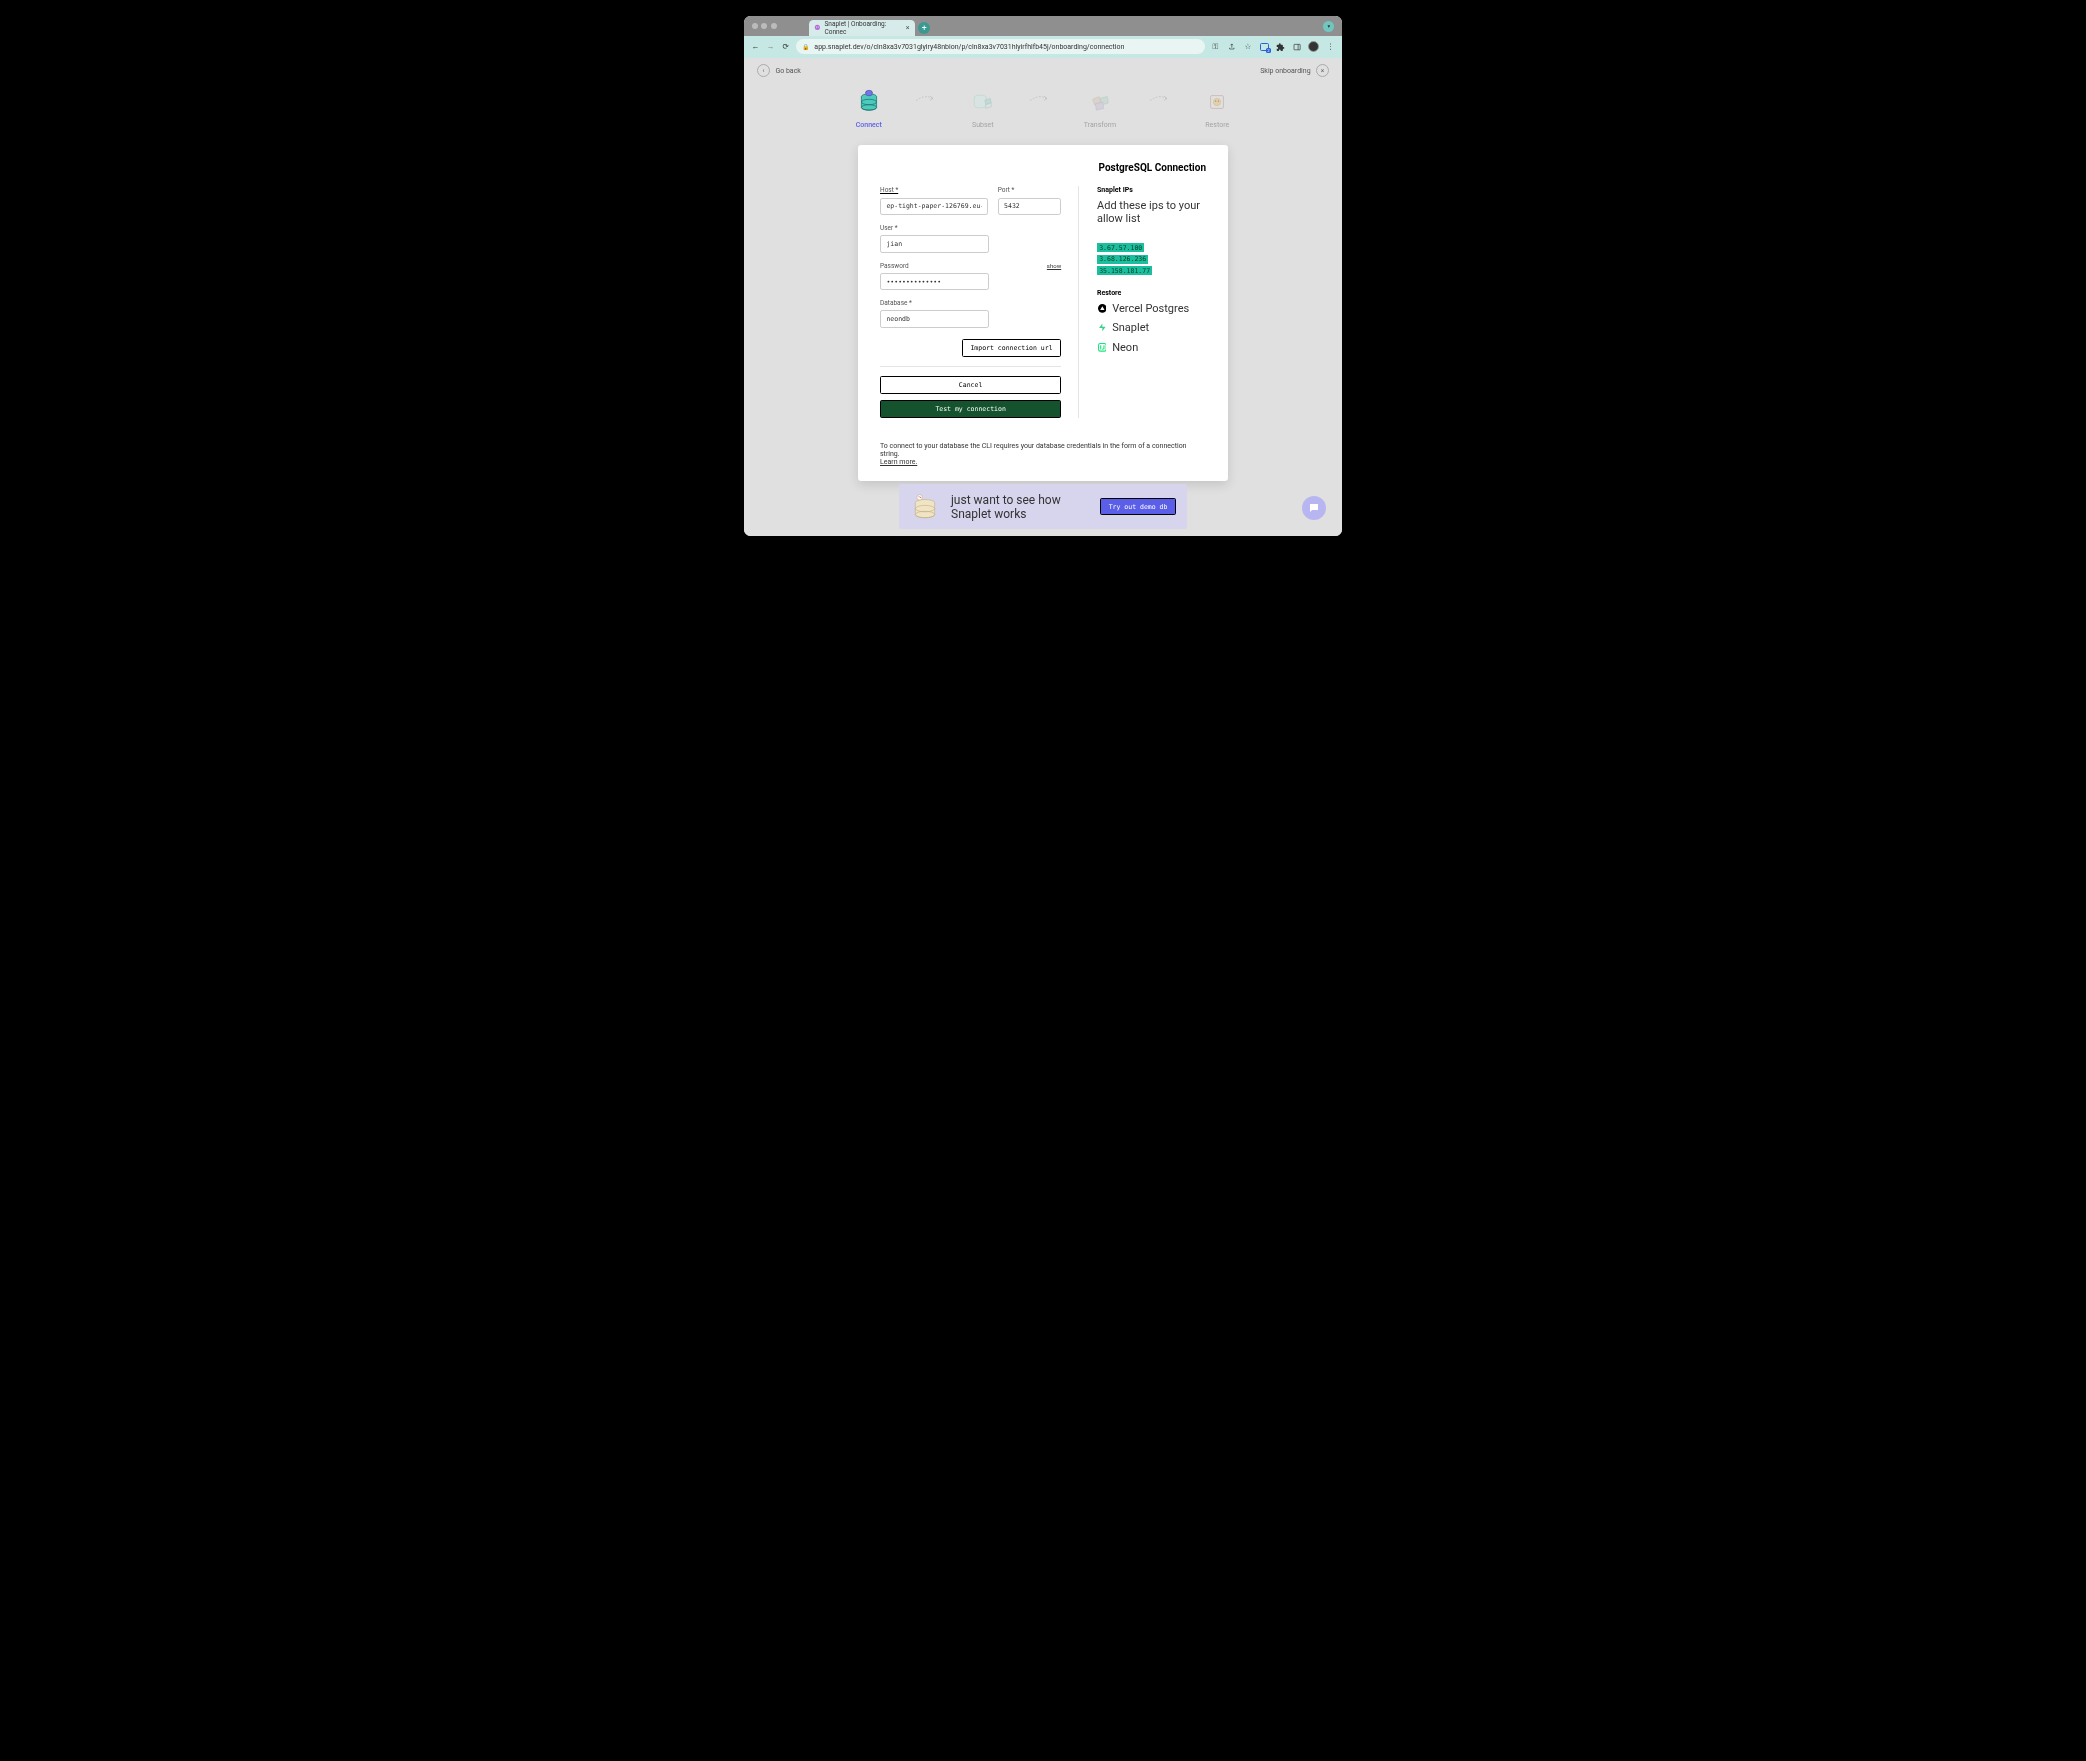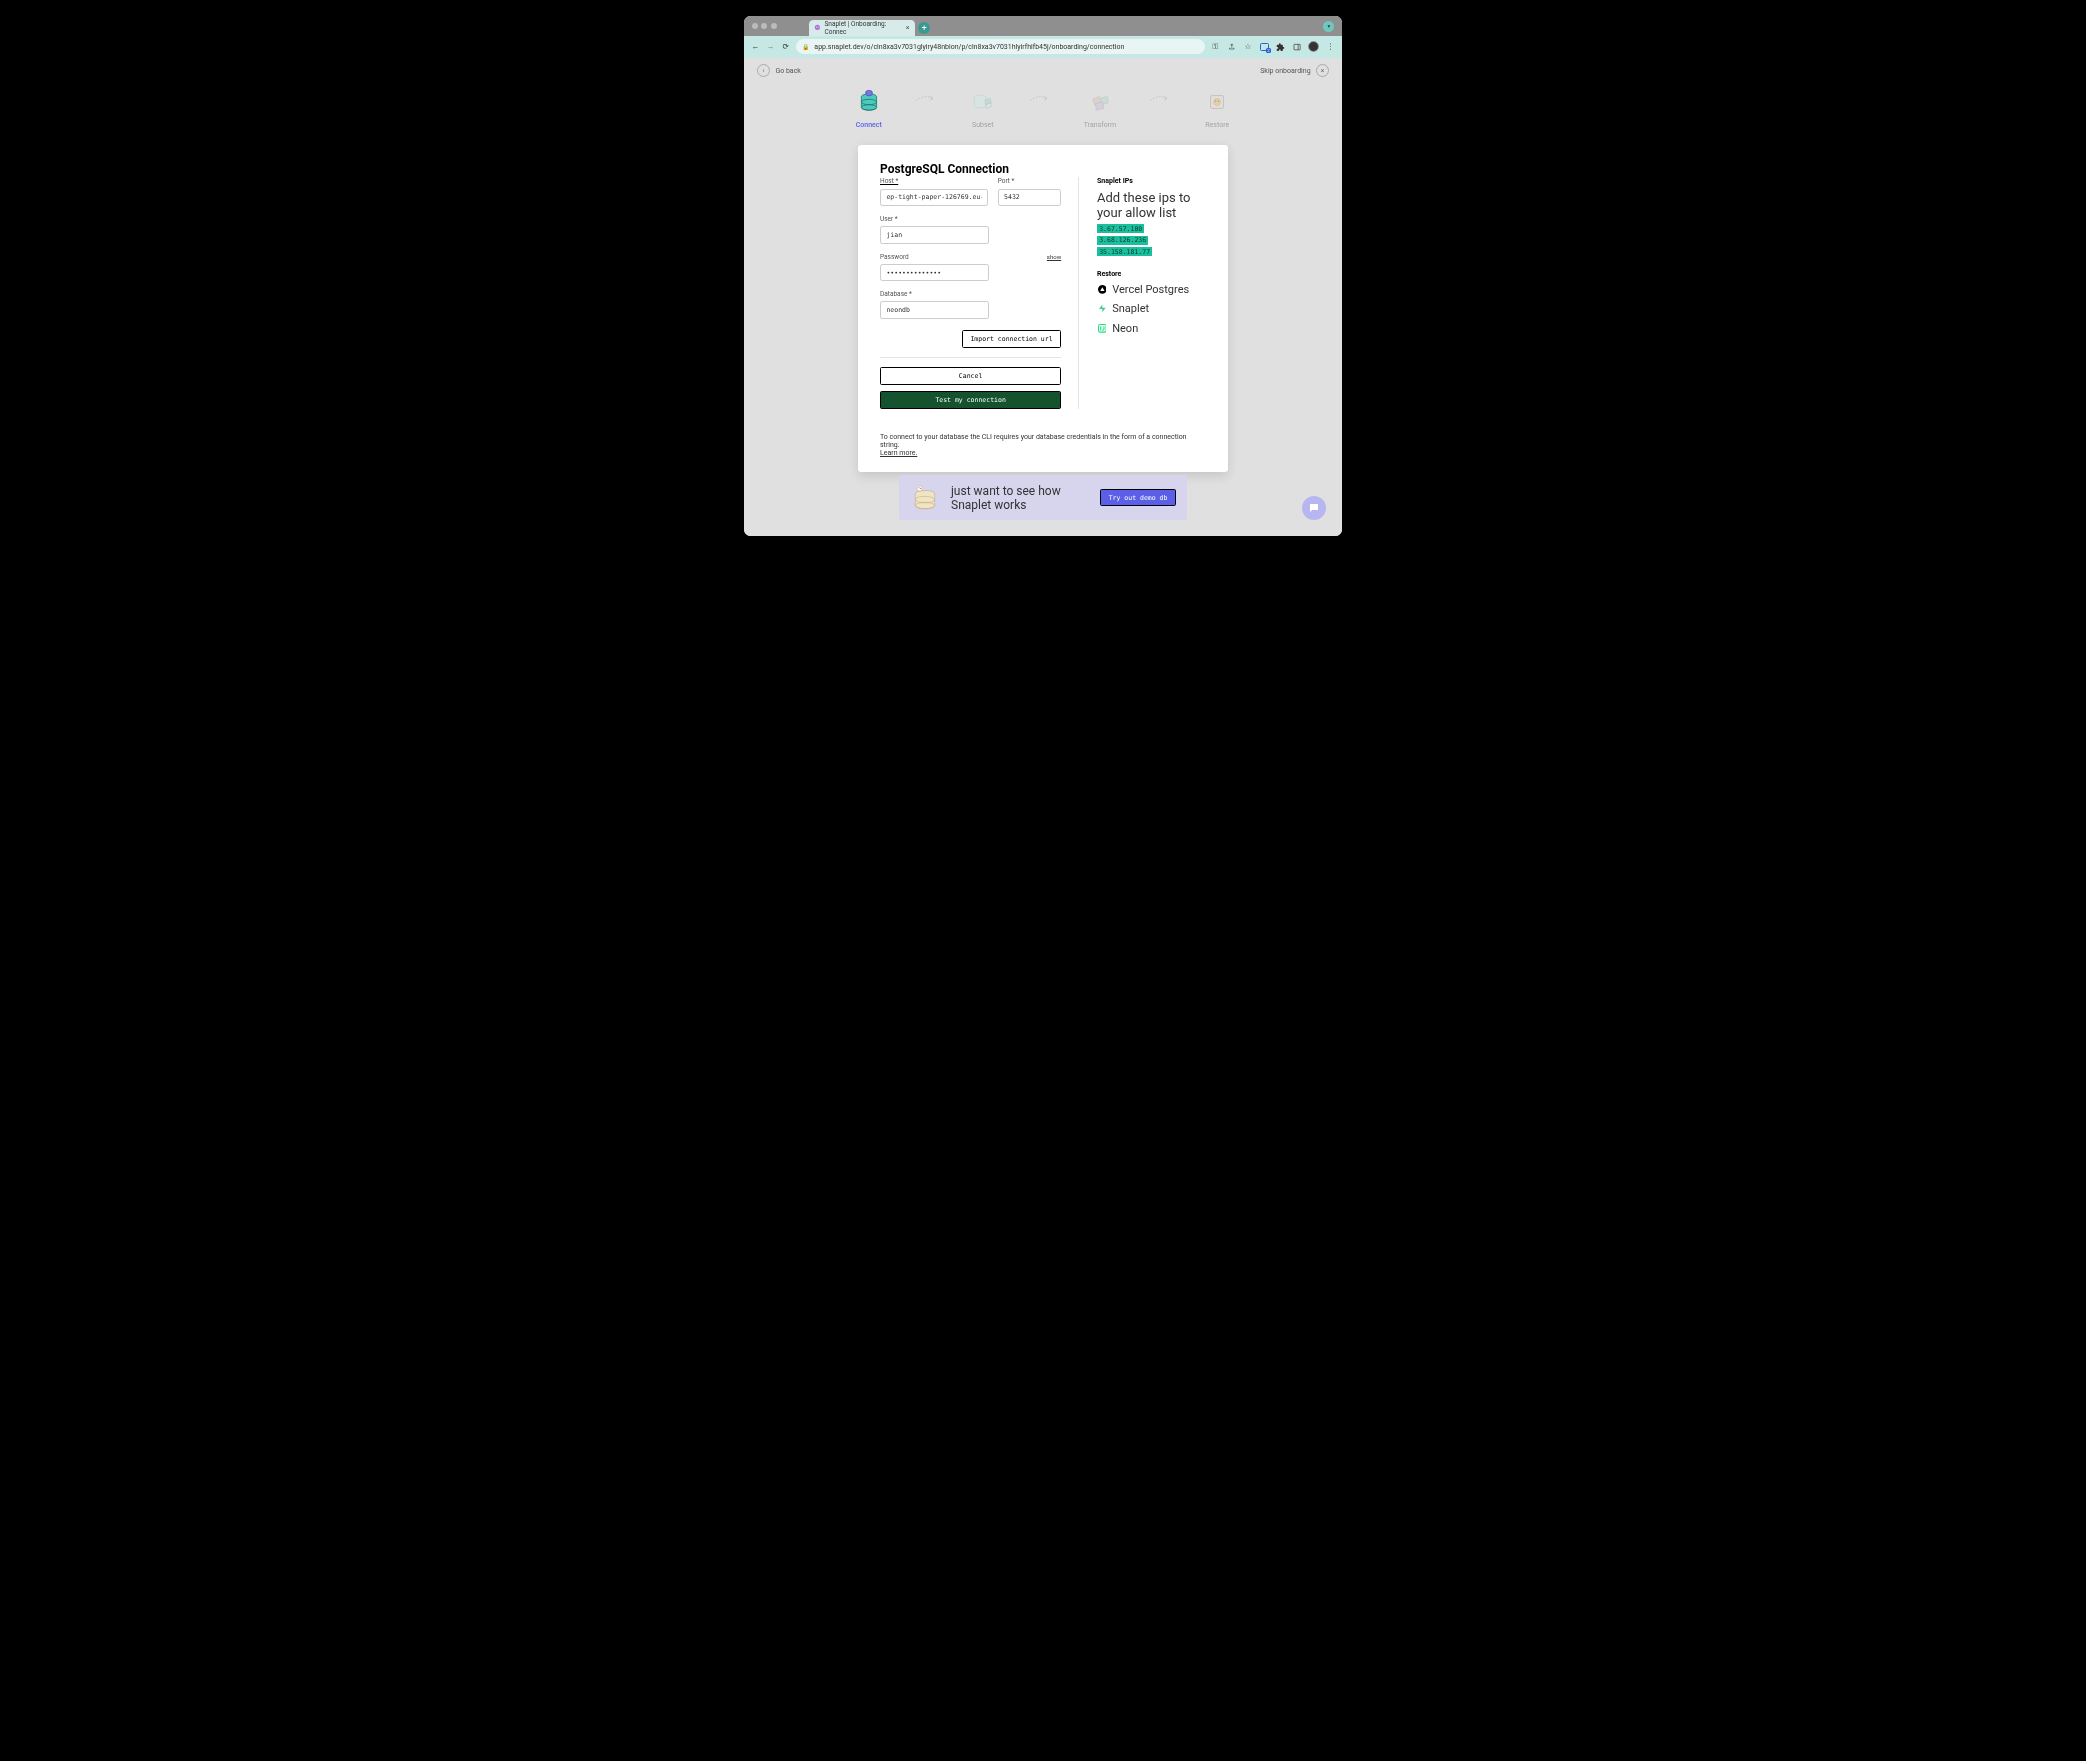--- a/index.html
+++ b/index.html
@@ -33,40 +33,40 @@
 .skip { display: flex; align-items: center; gap: 5.4px; color: #555; font-size: 7px; cursor: pointer; }
 .steps { display: flex; justify-content: center; gap: 33px; margin-top: 5.4px; }
 .step { display: flex; flex-direction: column; align-items: center; gap: 5.4px; opacity: .5; }
 .step.active { opacity: 1; }
 .step-icon { width: 26px; height: 26px; display: flex; align-items: center; justify-content: center; }
 .step-label { font-size: 7px; color: #666; }
 .step.active .step-label { color: #5b5fe8; font-weight: 500; }
 .step-arrow { width: 22px; height: 26px; display: flex; align-items: center; color: #bbb; font-size: 11px; position: relative; top: -4.3px; }
 .db-svg { width: 22px; height: 26px; }
 .card { background: #fff; border-radius: 3.3px; width: 370px; margin: 16.3px auto 0; padding: 17.4px 22px 15px; box-shadow: 0 3.3px 11px rgba(0,0,0,.12); }
-.card-title { text-align: left; font-size: 12px; font-weight: 700; margin-bottom: 1px; }
+.card-title { text-align: right; font-size: 10px; font-weight: 700; margin-bottom: 13px; }
 .cols { display: flex; gap: 18.5px; }
 .col-left { flex: 1; border-right: 0.5px solid #e4e4e4; padding-right: 16.3px; }
 .col-right { width: 109px; }
 .fields-row { display: flex; gap: 9.8px; }
 .field { margin-bottom: 8.7px; }
 .field-lbl { font-size: 6.5px; color: #555; margin-bottom: 3.3px; display: flex; justify-content: space-between; }
 .field-lbl a { font-size: 6px; text-decoration: underline; color: #333; cursor: pointer; }
 .field input { width: 100%; border: 0.5px solid #ccc; border-radius: 2.2px; padding: 3.8px 5.4px; font-size: 6.5px; font-family: "Menlo", "Consolas", monospace; color: #333; outline: none; }
 .fhost { flex: 1.7; text-decoration: underline; }
 .fport { flex: 1; }
 .w200 input { width: 109px; }
 .import-row { display: flex; justify-content: flex-end; margin-top: 11px; }
 .btn-outline { border: 0.8px solid #000; background: #fff; padding: 3.8px 7.6px; font-size: 6.5px; font-family: "Menlo", "Consolas", monospace; cursor: pointer; border-radius: 1.6px; }
 .divider { border-top: 0.5px solid #e4e4e4; margin: 9.8px 0 8.7px; }
 .action-row { display: flex; justify-content: flex-end; gap: 6.5px; flex-direction: column; }
 .btn-primary { background: #14532d; color: #fff; border: 1.1px solid #000; padding: 3.8px 8.7px; font-size: 6.5px; font-family: "Menlo", "Consolas", monospace; cursor: pointer; border-radius: 1.6px; }
 .btn-cancel { background: #fff; border: 0.8px solid #000; padding: 3.8px 8.7px; font-size: 6.5px; font-family: "Menlo", "Consolas", monospace; cursor: pointer; border-radius: 1.6px; }
 .side-h { font-size: 7px; font-weight: 700; margin-bottom: 4.3px; }
-.side-sub { font-size: 13px; color: #333; margin-bottom: 3px; }
+.side-sub { font-size: 11px; color: #333; margin-bottom: 17px; }
 .ip { display: inline-block; background: #1cbea0; color: #042; font-family: "Menlo", "Consolas", monospace; font-size: 6.5px; padding: 0.5px 2.2px; margin-bottom: 1.1px; }
 .guides { margin-top: 13px; }
 .guide-item { display: flex; align-items: center; gap: 5.4px; margin-bottom: 6.5px; cursor: pointer; font-size: 11px; color: #333; }
 .g-ic { width: 9.8px; height: 9.8px; display: flex; align-items: center; justify-content: center; }
 .supabase svg { width: 8.7px; height: 8.7px; }
 .footnote { margin-top: 24px; font-size: 7px; color: #333; }
 .footnote a { text-decoration: underline; cursor: pointer; color: #333; }
 .demo-banner { background: #d7d4ed; width: 288px; margin: 3.3px auto 0; border-radius: 2.2px; padding: 7.6px 11px; display: flex; align-items: center; gap: 11px; position: relative; }
 .demo-ic { width: 30px; height: 30px; }
 .demo-txt { flex: 1; font-size: 12px; color: #333; }

